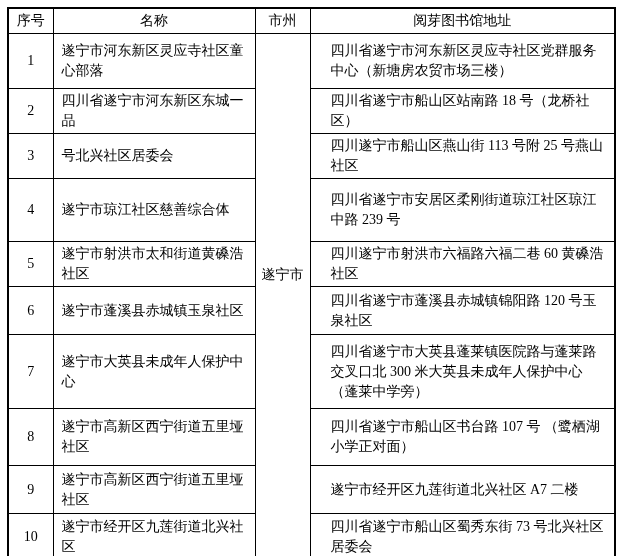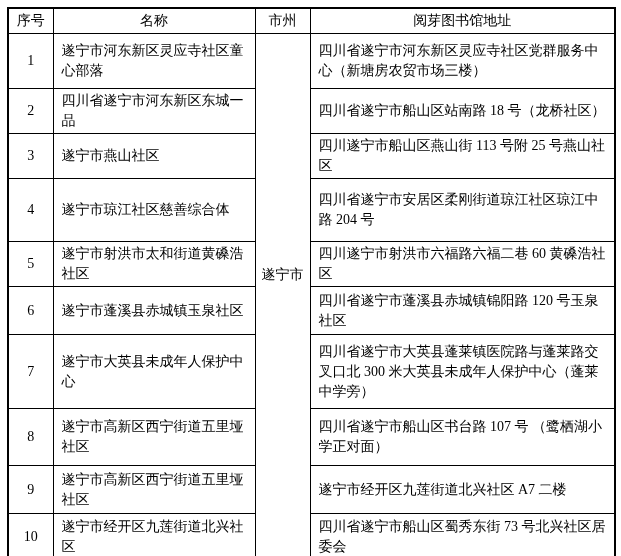--- a/index.html
+++ b/index.html
@@ -42,21 +42,21 @@
   .lib-table col.c-addr { width: 305px; }
 
   .lib-table thead th {
     height: 22px;
     text-align: center;
     padding: 1px 2px;
   }
   td.cell-no   { text-align: center; }
   td.cell-name { text-align: left; padding: 2px 8px; }
   td.cell-city { text-align: center; padding-bottom: 46px; }
-  td.cell-addr { text-align: left; padding: 2px 6px 2px 8px; }
+  td.cell-addr { text-align: left; padding: 2px 6px 2px 20px; }
 
   tbody tr:nth-child(1)  { height: 55px; }
   tbody tr:nth-child(2)  { height: 43px; }
   tbody tr:nth-child(3)  { height: 40px; }
   tbody tr:nth-child(4)  { height: 63px; }
   tbody tr:nth-child(5)  { height: 42px; }
   tbody tr:nth-child(6)  { height: 48px; }
   tbody tr:nth-child(7)  { height: 74px; }
   tbody tr:nth-child(8)  { height: 57px; }
   tbody tr:nth-child(9)  { height: 48px; }
@@ -88,27 +88,27 @@
         <td class="cell-city" rowspan="10">遂宁市</td>
         <td class="cell-addr">四川省遂宁市河东新区灵应寺社区党群服务中心（新塘房农贸市场三楼）</td>
       </tr>
       <tr>
         <td class="cell-no">2</td>
         <td class="cell-name">四川省遂宁市河东新区东城一品</td>
         <td class="cell-addr">四川省遂宁市船山区站南路 18 号（龙桥社区）</td>
       </tr>
       <tr>
         <td class="cell-no">3</td>
-        <td class="cell-name">遂宁市燕山社区</td>
+        <td class="cell-name">号北兴社区居委会</td>
         <td class="cell-addr">四川遂宁市船山区燕山街 113 号附 25 号燕山社区</td>
       </tr>
       <tr>
         <td class="cell-no">4</td>
         <td class="cell-name">遂宁市琼江社区慈善综合体</td>
-        <td class="cell-addr">四川省遂宁市安居区柔刚街道琼江社区琼江中路 204 号</td>
+        <td class="cell-addr">四川省遂宁市安居区柔刚街道琼江社区琼江中路 239 号</td>
       </tr>
       <tr>
         <td class="cell-no">5</td>
         <td class="cell-name">遂宁市射洪市太和街道黄磉浩社区</td>
         <td class="cell-addr">四川遂宁市射洪市六福路六福二巷 60 黄磉浩社区</td>
       </tr>
       <tr>
         <td class="cell-no">6</td>
         <td class="cell-name">遂宁市蓬溪县赤城镇玉泉社区</td>
         <td class="cell-addr">四川省遂宁市蓬溪县赤城镇锦阳路 120 号玉泉社区</td>

